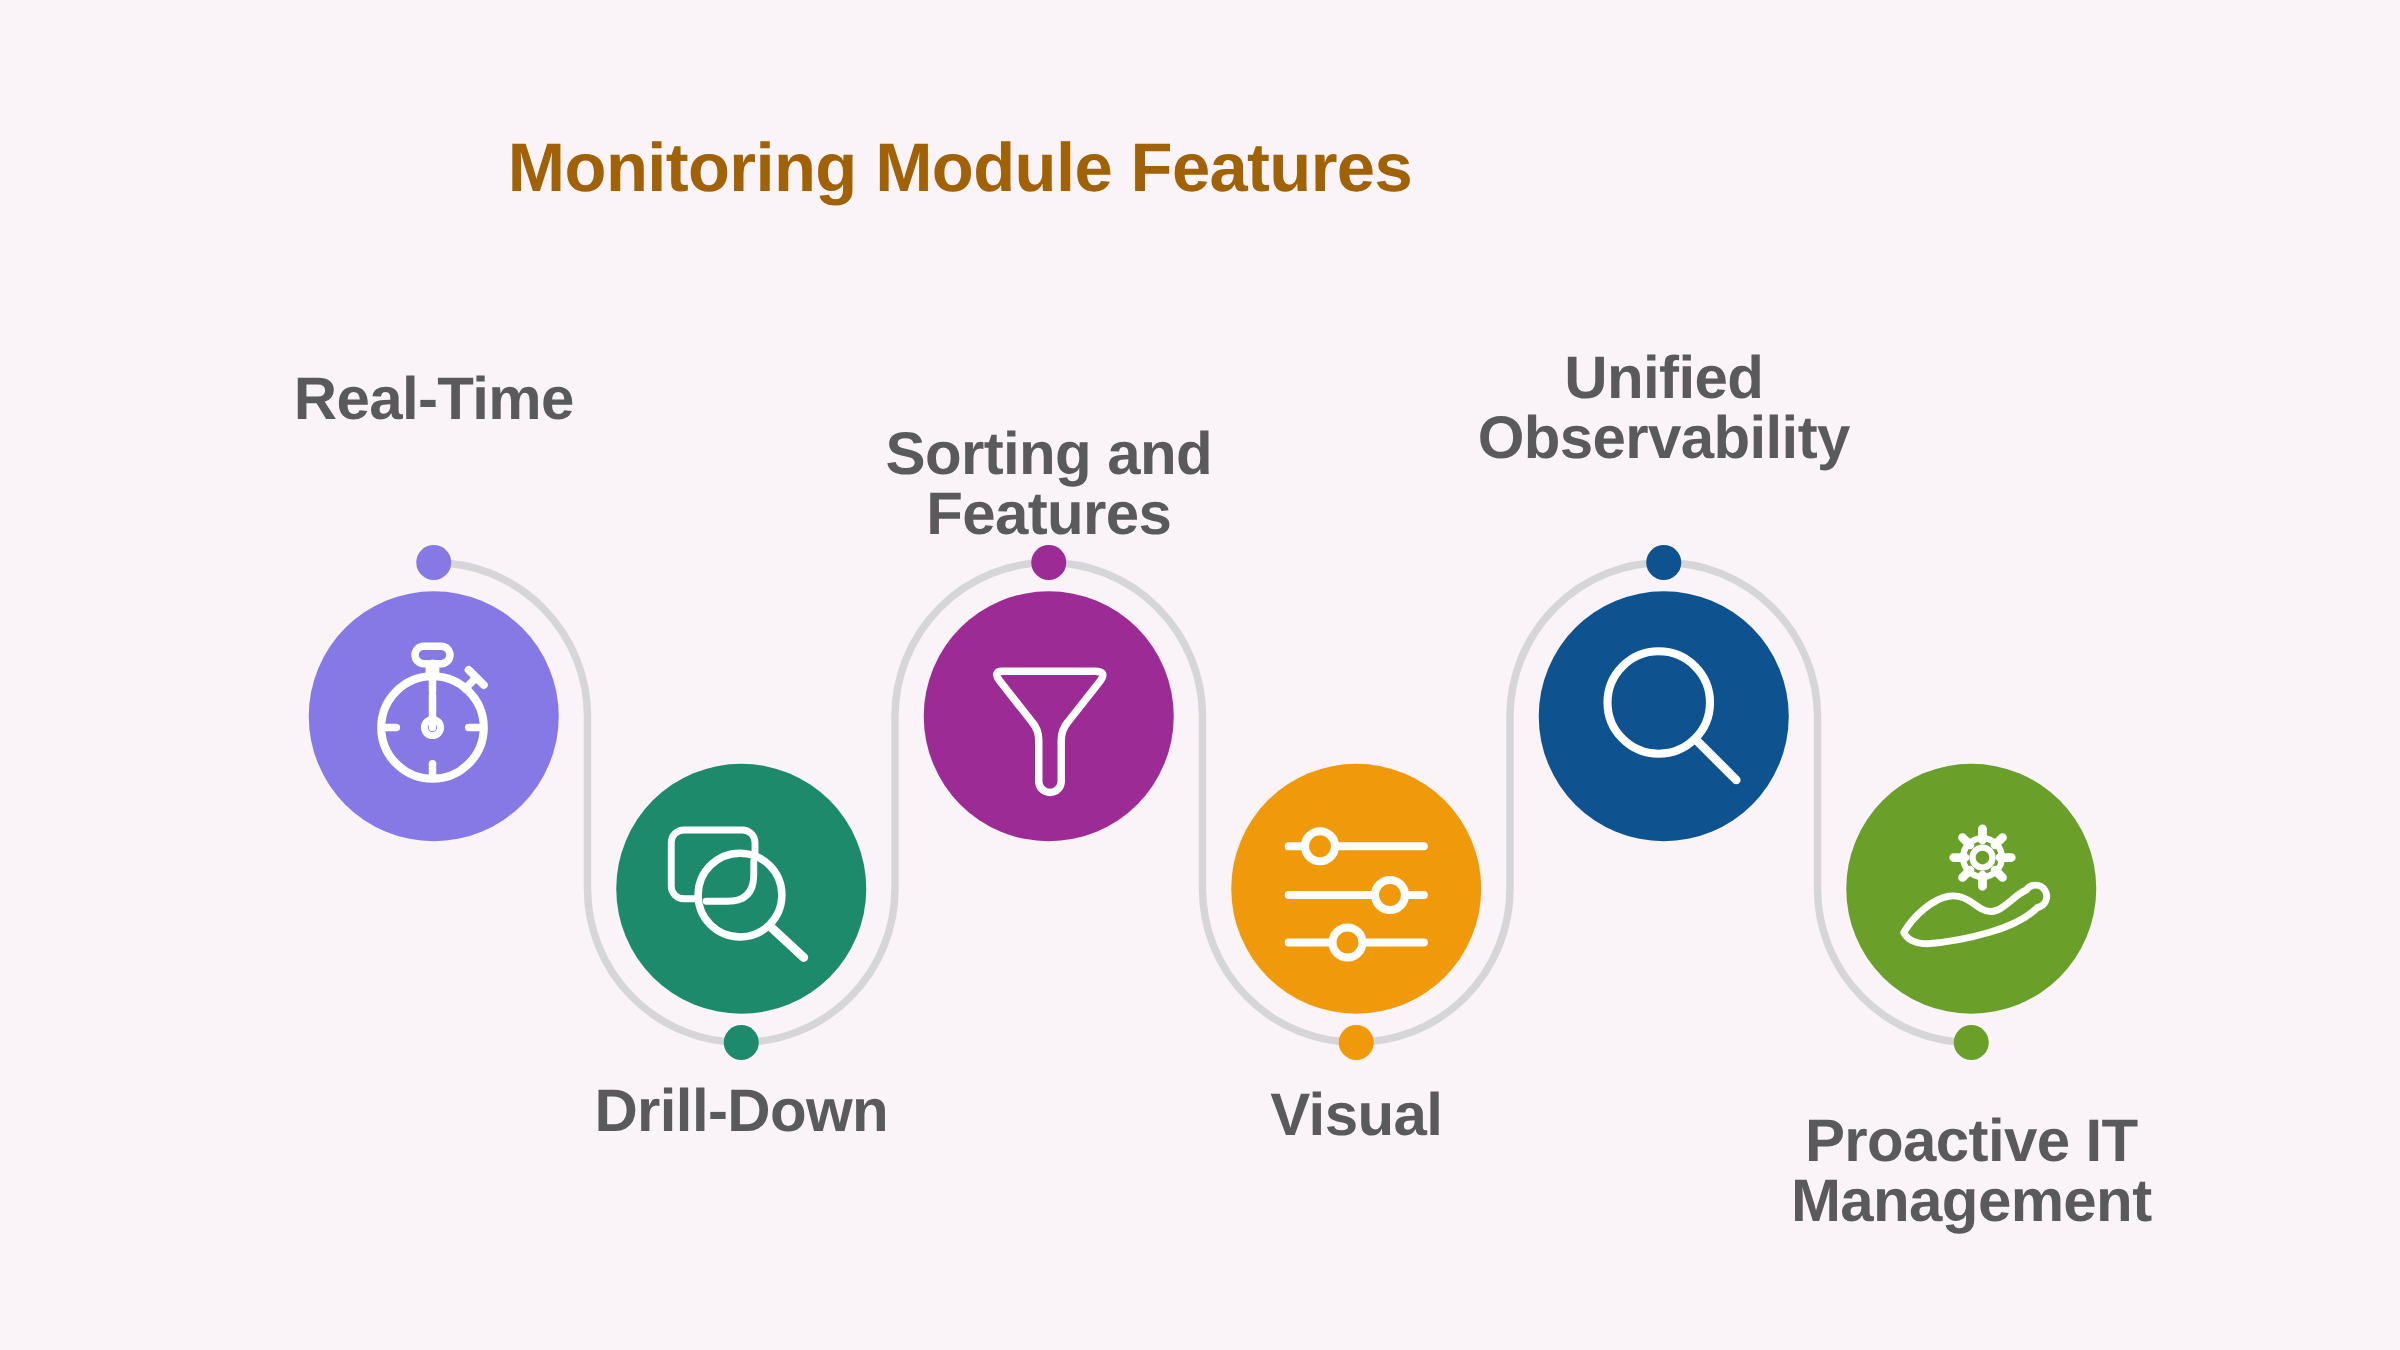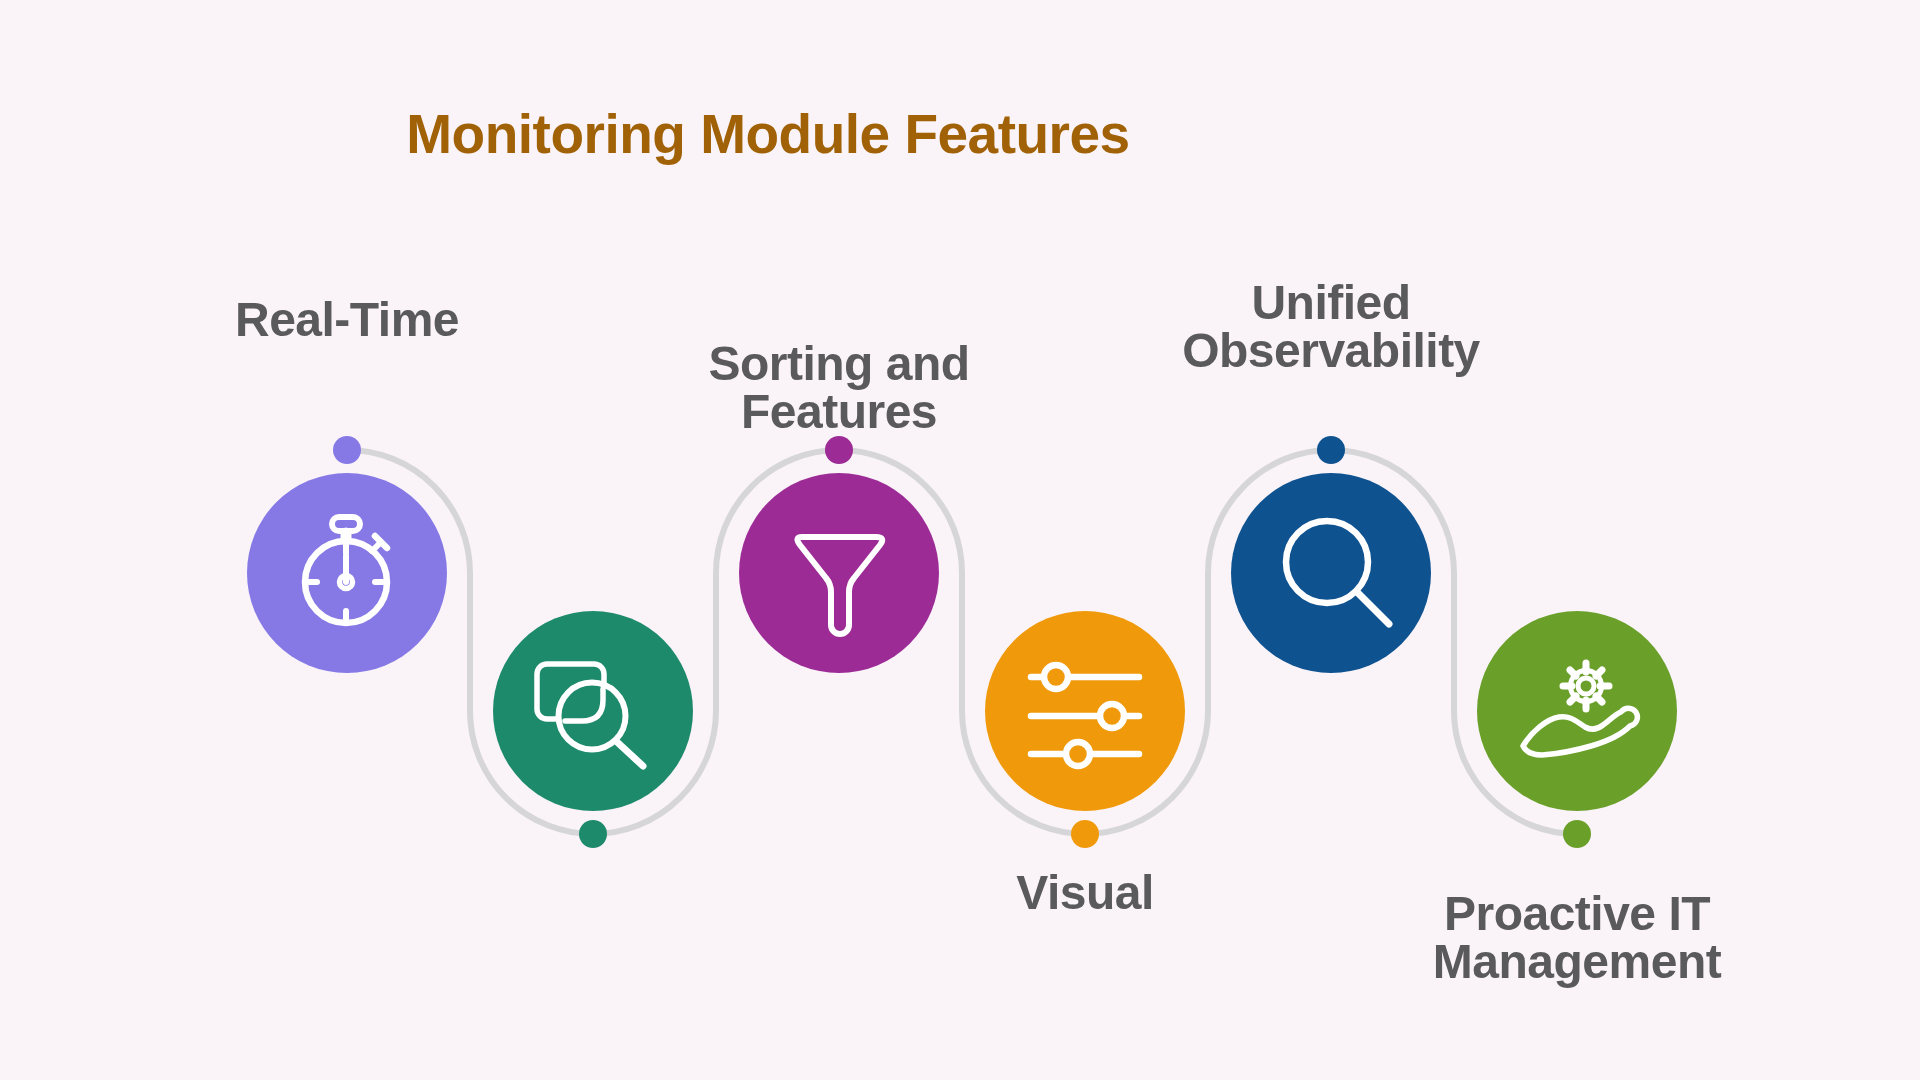--- a/index.html
+++ b/index.html
@@ -151,20 +151,23 @@
       </g>
     </g>
   </svg>
 
   <div class="title">Monitoring Module Features</div>
 
   <div class="node-label label-1">
     <div>Real-Time</div>
   </div>
 
+  <div class="node-label label-2">
+    <div>Drill-Down</div>
+  </div>
 
   <div class="node-label label-3">
     <div>Sorting and</div>
     <div>Features</div>
   </div>
 
   <div class="node-label label-4">
     <div>Visual</div>
   </div>
 

